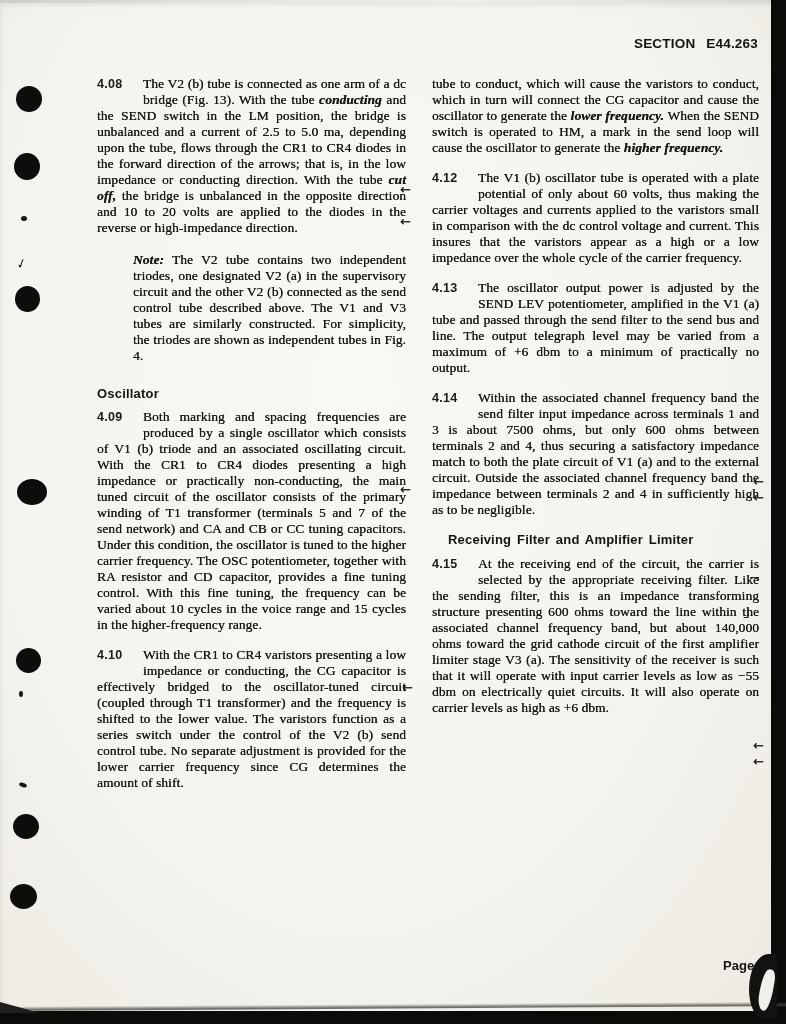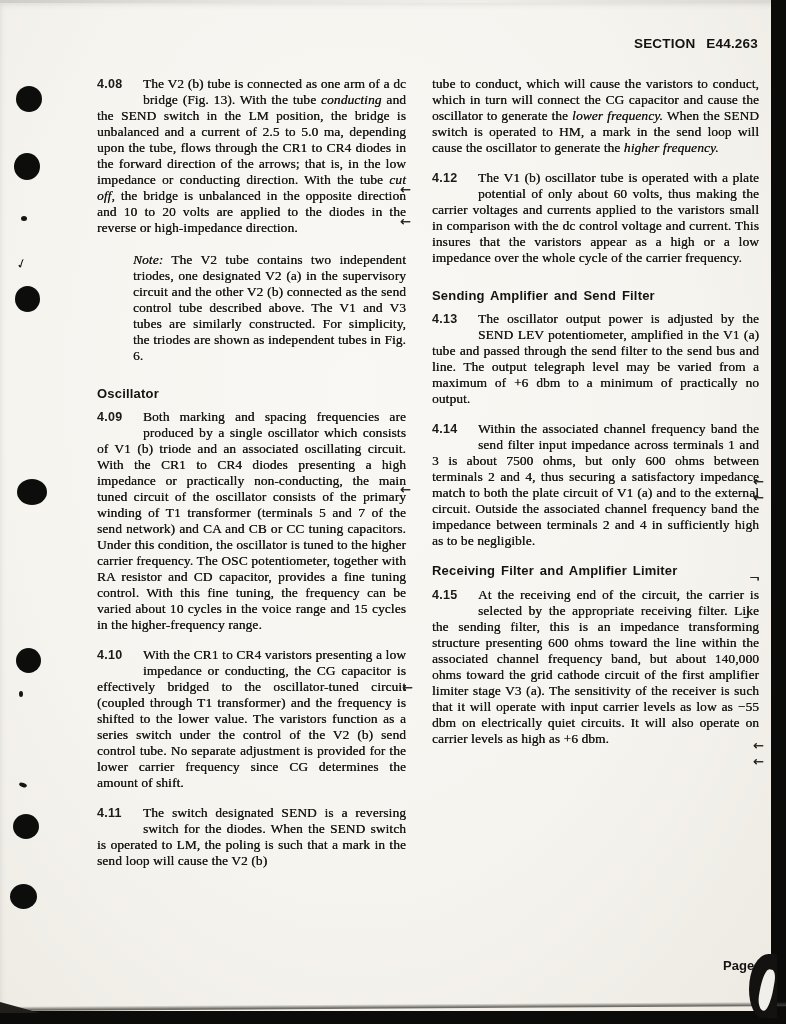--- a/index.html
+++ b/index.html
@@ -35,27 +35,27 @@
   .col{position:absolute;top:70px;font-size:13.4px;line-height:16px;text-align:justify;
     letter-spacing:.1px;text-shadow:.25px 0 0 currentColor;}
   .col-left{left:97px;width:309px;}
   .col-right{left:432px;width:327px;}
   .para{position:relative;margin:0 0 14px 0;}
   .para.first{margin-top:6px;}
   .hang::before{content:"";float:left;width:46px;height:30px;}
   .pnum{position:absolute;left:0;top:1px;
     font:bold 12.5px "Liberation Sans","DejaVu Sans",sans-serif;letter-spacing:.3px;
     text-shadow:none;}
-  .bi{font-weight:normal;font-style:italic;}
+  .bi{font-weight:bold;font-style:italic;}
   .note{margin:16px 0 0 36px;text-align:justify;}
   .h-sans{font:bold 13px "Liberation Sans","DejaVu Sans",sans-serif;line-height:16px;
     margin:22px 0 7px 0;letter-spacing:.2px;white-space:pre-wrap;text-shadow:none;
     word-spacing:2px;color:#141311;}
   .h-sans.tight{margin:16px 0 6px 0;}
-  .h-sans.sub{margin:0 0 8px 0;}
+  .h-sans.sub{margin:0 0 8px 16px;}
   
   .mark{position:absolute;font:13px "DejaVu Sans","DejaVu Sans Mono",sans-serif;
     color:#262522;text-shadow:.3px 0 0 currentColor;}
 </style>
 </head>
 <body>
 
 <div class="page">
 
   <div class="top-edge"></div>
@@ -80,49 +80,45 @@
 
   <div class="header-label">SECTION E44.263</div>
 
   <div class="col col-left">
 
     <div class="para hang first">
       <span class="pnum">4.08</span><span>The V2 (b) tube is connected as one arm of a dc bridge (Fig. 13). With the tube </span><span class="bi">conducting</span><span> and the SEND switch in the LM position, the bridge is unbalanced and a current of 2.5 to 5.0 ma, depending upon the tube, flows through the CR1 to CR4 diodes in the forward direction of the arrows; that is, in the low impedance or conducting direction. With the tube </span><span class="bi">cut off,</span><span> the bridge is unbalanced in the opposite direction and 10 to 20 volts are applied to the diodes in the reverse or high-impedance direction.</span>
     </div>
 
     <div class="note">
-      <span class="bi">Note:</span><span> The V2 tube contains two independent triodes, one designated V2 (a) in the supervisory circuit and the other V2 (b) connected as the send control tube described above. The V1 and V3 tubes are similarly constructed. For simplicity, the triodes are shown as independent tubes in Fig. 6.</span>
+      <span class="bi">Note:</span><span> The V2 tube contains two independent triodes, one designated V2 (a) in the supervisory circuit and the other V2 (b) connected as the send control tube described above. The V1 and V3 tubes are similarly constructed. For simplicity, the triodes are shown as independent tubes in Fig. 4.</span>
     </div>
 
     <div class="h-sans">Oscillator</div>
 
     <div class="para hang">
       <span class="pnum">4.09</span><span>Both marking and spacing frequencies are produced by a single oscillator which consists of V1 (b) triode and an associated oscillating circuit. With the CR1 to CR4 diodes presenting a high impedance or practically non-conducting, the main tuned circuit of the oscillator consists of the primary winding of T1 transformer (terminals 5 and 7 of the send network) and CA and CB or CC tuning capacitors. Under this condition, the oscillator is tuned to the higher carrier frequency. The OSC potentiometer, together with RA resistor and CD capacitor, provides a fine tuning control. With this fine tuning, the frequency can be varied about 10 cycles in the voice range and 15 cycles in the higher-frequency range.</span>
     </div>
 
     <div class="para hang">
       <span class="pnum">4.10</span><span>With the CR1 to CR4 varistors presenting a low impedance or conducting, the CG capacitor is effectively bridged to the oscillator-tuned circuit (coupled through T1 transformer) and the frequency is shifted to the lower value. The varistors function as a series switch under the control of the V2 (b) send control tube. No separate adjustment is provided for the lower carrier frequency since CG determines the amount of shift.</span>
     </div>
 
-    <div class="para hang">
-      <span class="pnum">4.11</span><span>The switch designated SEND is a reversing switch for the diodes. When the SEND switch is operated to LM, the poling is such that a mark in the send loop will cause the V2 (b)</span>
-    </div>
   </div>
 
   <div class="col col-right">
 
     <div class="para first">
       <span>tube to conduct, which will cause the varistors to conduct, which in turn will connect the CG capacitor and cause the oscillator to generate the </span><span class="bi">lower frequency.</span><span> When the SEND switch is operated to HM, a mark in the send loop will cause the oscillator to generate the </span><span class="bi">higher frequency.</span>
     </div>
 
     <div class="para hang">
       <span class="pnum">4.12</span><span>The V1 (b) oscillator tube is operated with a plate potential of only about 60 volts, thus making the carrier voltages and currents applied to the varistors small in comparison with the dc control voltage and current. This insures that the varistors appear as a high or a low impedance over the whole cycle of the carrier frequency.</span>
     </div>
 
-    <div class="h-sans">Sending Amplifier and Send Filter</div>
 
     <div class="para hang">
       <span class="pnum">4.13</span><span>The oscillator output power is adjusted by the SEND LEV potentiometer, amplified in the V1 (a) tube and passed through the send filter to the send bus and line. The output telegraph level may be varied from a maximum of +6 dbm to a minimum of practically no output.</span>
     </div>
 
     <div class="para hang">
       <span class="pnum">4.14</span><span>Within the associated channel frequency band the send filter input impedance across terminals 1 and 3 is about 7500 ohms, but only 600 ohms between terminals 2 and 4, thus securing a satisfactory impedance match to both the plate circuit of V1 (a) and to the external circuit. Outside the associated channel frequency band the impedance between terminals 2 and 4 in sufficiently high as to be negligible.</span>
     </div>
 
     <div class="h-sans sub">Receiving Filter and Amplifier Limiter</div>

